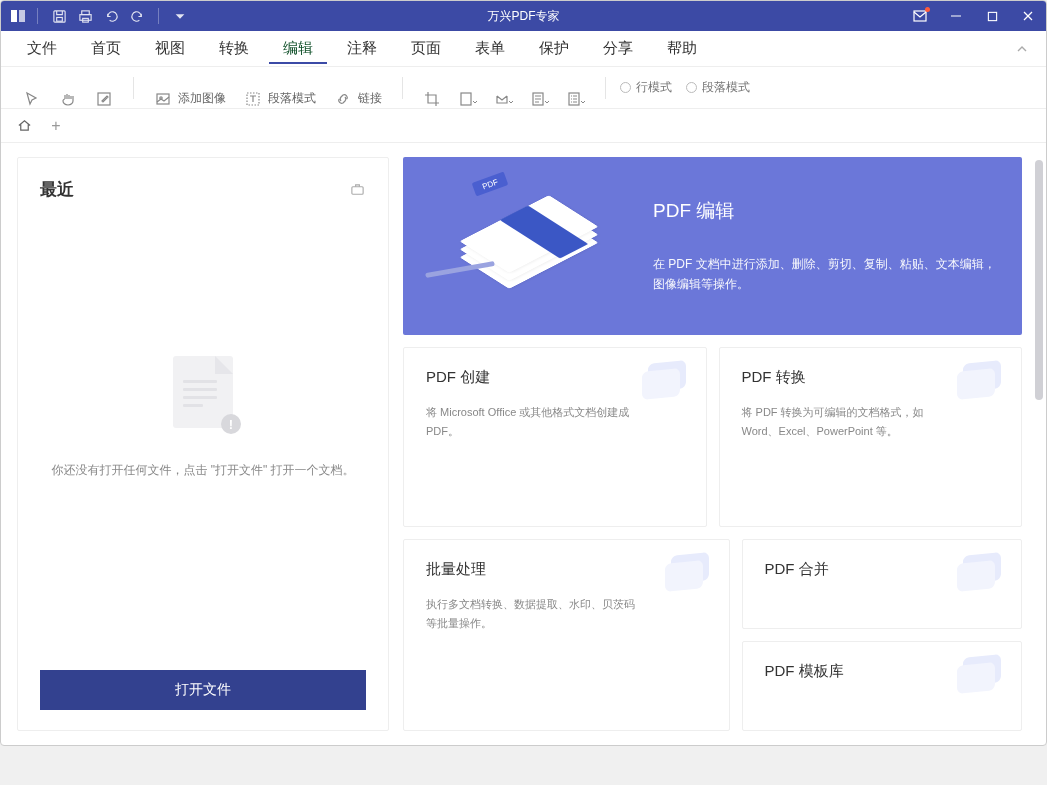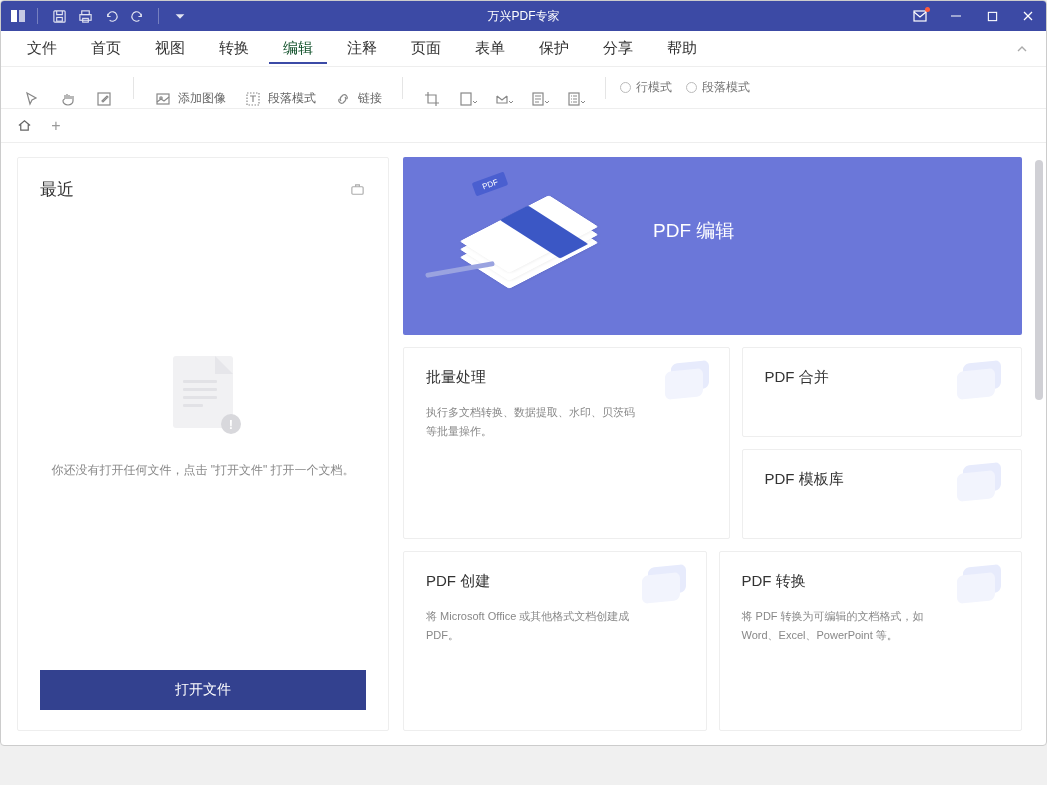--- a/index.html
+++ b/index.html
@@ -36,21 +36,21 @@
 
 
 .tabstrip { height: 34px; display: flex; align-items: center; padding: 0 12px; gap: 10px; border-bottom: 1px solid #eee; }
 .tab-home { width: 22px; height: 22px; display: flex; align-items: center; justify-content: center; cursor: pointer; color: #666; }
 .tab-plus { width: 22px; height: 22px; display: flex; align-items: center; justify-content: center; cursor: pointer; color: #999; font-size: 16px; }
 
 
 .content { flex: 1; display: flex; padding: 14px 16px; gap: 14px; overflow: hidden; }
 .left-panel { width: 372px; border: 1px solid #eee; border-radius: 2px; padding: 20px 22px; display: flex; flex-direction: column; }
 .left-header { display: flex; align-items: center; justify-content: space-between; }
-.left-title { font-size: 17px; color: #333; font-weight: 400; }
+.left-title { font-size: 17px; color: #333; font-weight: 700; }
 .bag-icon { width: 16px; height: 16px; color: #999; cursor: pointer; }
 .empty-state { flex: 1; display: flex; flex-direction: column; align-items: center; justify-content: center; margin-top: -20px; }
 .empty-illus { width: 60px; height: 72px; position: relative; margin-bottom: 34px; }
 .empty-doc { position: absolute; inset: 0; background: #f1f1f3; border-radius: 3px; }
 .empty-doc::before { content:""; position:absolute; top:0; right:0; width:18px; height:18px; background:#e6e6ea; clip-path: polygon(0 0, 100% 100%, 0 100%);}
 .empty-lines { position: absolute; left: 10px; top: 24px; right: 16px; }
 .empty-lines div { height: 3px; background: #e2e2e6; margin-bottom: 5px; border-radius: 1px; }
 .empty-badge { position: absolute; right: -8px; bottom: -6px; width: 20px; height: 20px; border-radius: 50%; background: #d8d8dc; color: #fff; display: flex; align-items:center; justify-content:center; font-size:13px; font-weight:bold;}
 .empty-text { font-size: 12px; color: #888; text-align: center; }
 .open-btn { height: 40px; background: #33418f; color: #fff; border: none; font-size: 14px; cursor: pointer; margin-top: 16px; }
@@ -339,20 +339,40 @@
             <div class="stack-layer sl3"></div>
             <div class="stack-layer sl2"></div>
             <div class="stack-layer sl1"></div>
             <div class="ribbon"></div>
           </div>
           <div class="pdf-tag">PDF</div>
           <div class="pen"></div>
         </div>
         <div class="hero-text">
           <div class="hero-title">PDF 编辑</div>
+          <div class="hero-desc">在 PDF 文档中进行添加、删除、剪切、复制、粘贴、文本编辑，图像编辑等操作。</div>
+        </div>
+      </div>
+
+      <div class="card-row">
+        <div class="card tall">
+          <div class="card-icon">
+              <div class="card-icon-layer ci-back"></div>
+              <div class="card-icon-layer ci-front"></div>
+            </div>
+          <div class="card-title">PDF 创建</div>
+          <div class="card-desc">将 Microsoft Office 或其他格式文档创建成 PDF。</div>
+        </div>
+        <div class="card tall">
+          <div class="card-icon">
+              <div class="card-icon-layer ci-back"></div>
+              <div class="card-icon-layer ci-front"></div>
+            </div>
+          <div class="card-title">PDF 转换</div>
+          <div class="card-desc">将 PDF 转换为可编辑的文档格式，如 Word、Excel、PowerPoint 等。</div>
         </div>
       </div>
 
       <div class="card-row">
         <div class="card tall">
           <div class="card-icon">
               <div class="card-icon-layer ci-back"></div>
               <div class="card-icon-layer ci-front"></div>
             </div>
           <div class="card-title">批量处理</div>
@@ -368,38 +388,19 @@
           </div>
           <div class="card">
             <div class="card-icon">
                 <div class="card-icon-layer ci-back"></div>
                 <div class="card-icon-layer ci-front"></div>
               </div>
             <div class="card-title">PDF 模板库</div>
           </div>
         </div>
       </div>
-
-      <div class="card-row">
-        <div class="card tall">
-          <div class="card-icon">
-              <div class="card-icon-layer ci-back"></div>
-              <div class="card-icon-layer ci-front"></div>
-            </div>
-          <div class="card-title">PDF 创建</div>
-          <div class="card-desc">将 Microsoft Office 或其他格式文档创建成 PDF。</div>
-        </div>
-        <div class="card tall">
-          <div class="card-icon">
-              <div class="card-icon-layer ci-back"></div>
-              <div class="card-icon-layer ci-front"></div>
-            </div>
-          <div class="card-title">PDF 转换</div>
-          <div class="card-desc">将 PDF 转换为可编辑的文档格式，如 Word、Excel、PowerPoint 等。</div>
-        </div>
-      </div>
     </div>
 
     <div class="content-scroll">
       <div class="scroll-thumb"></div>
     </div>
   </div>
 </div>
 
 </body></html>

